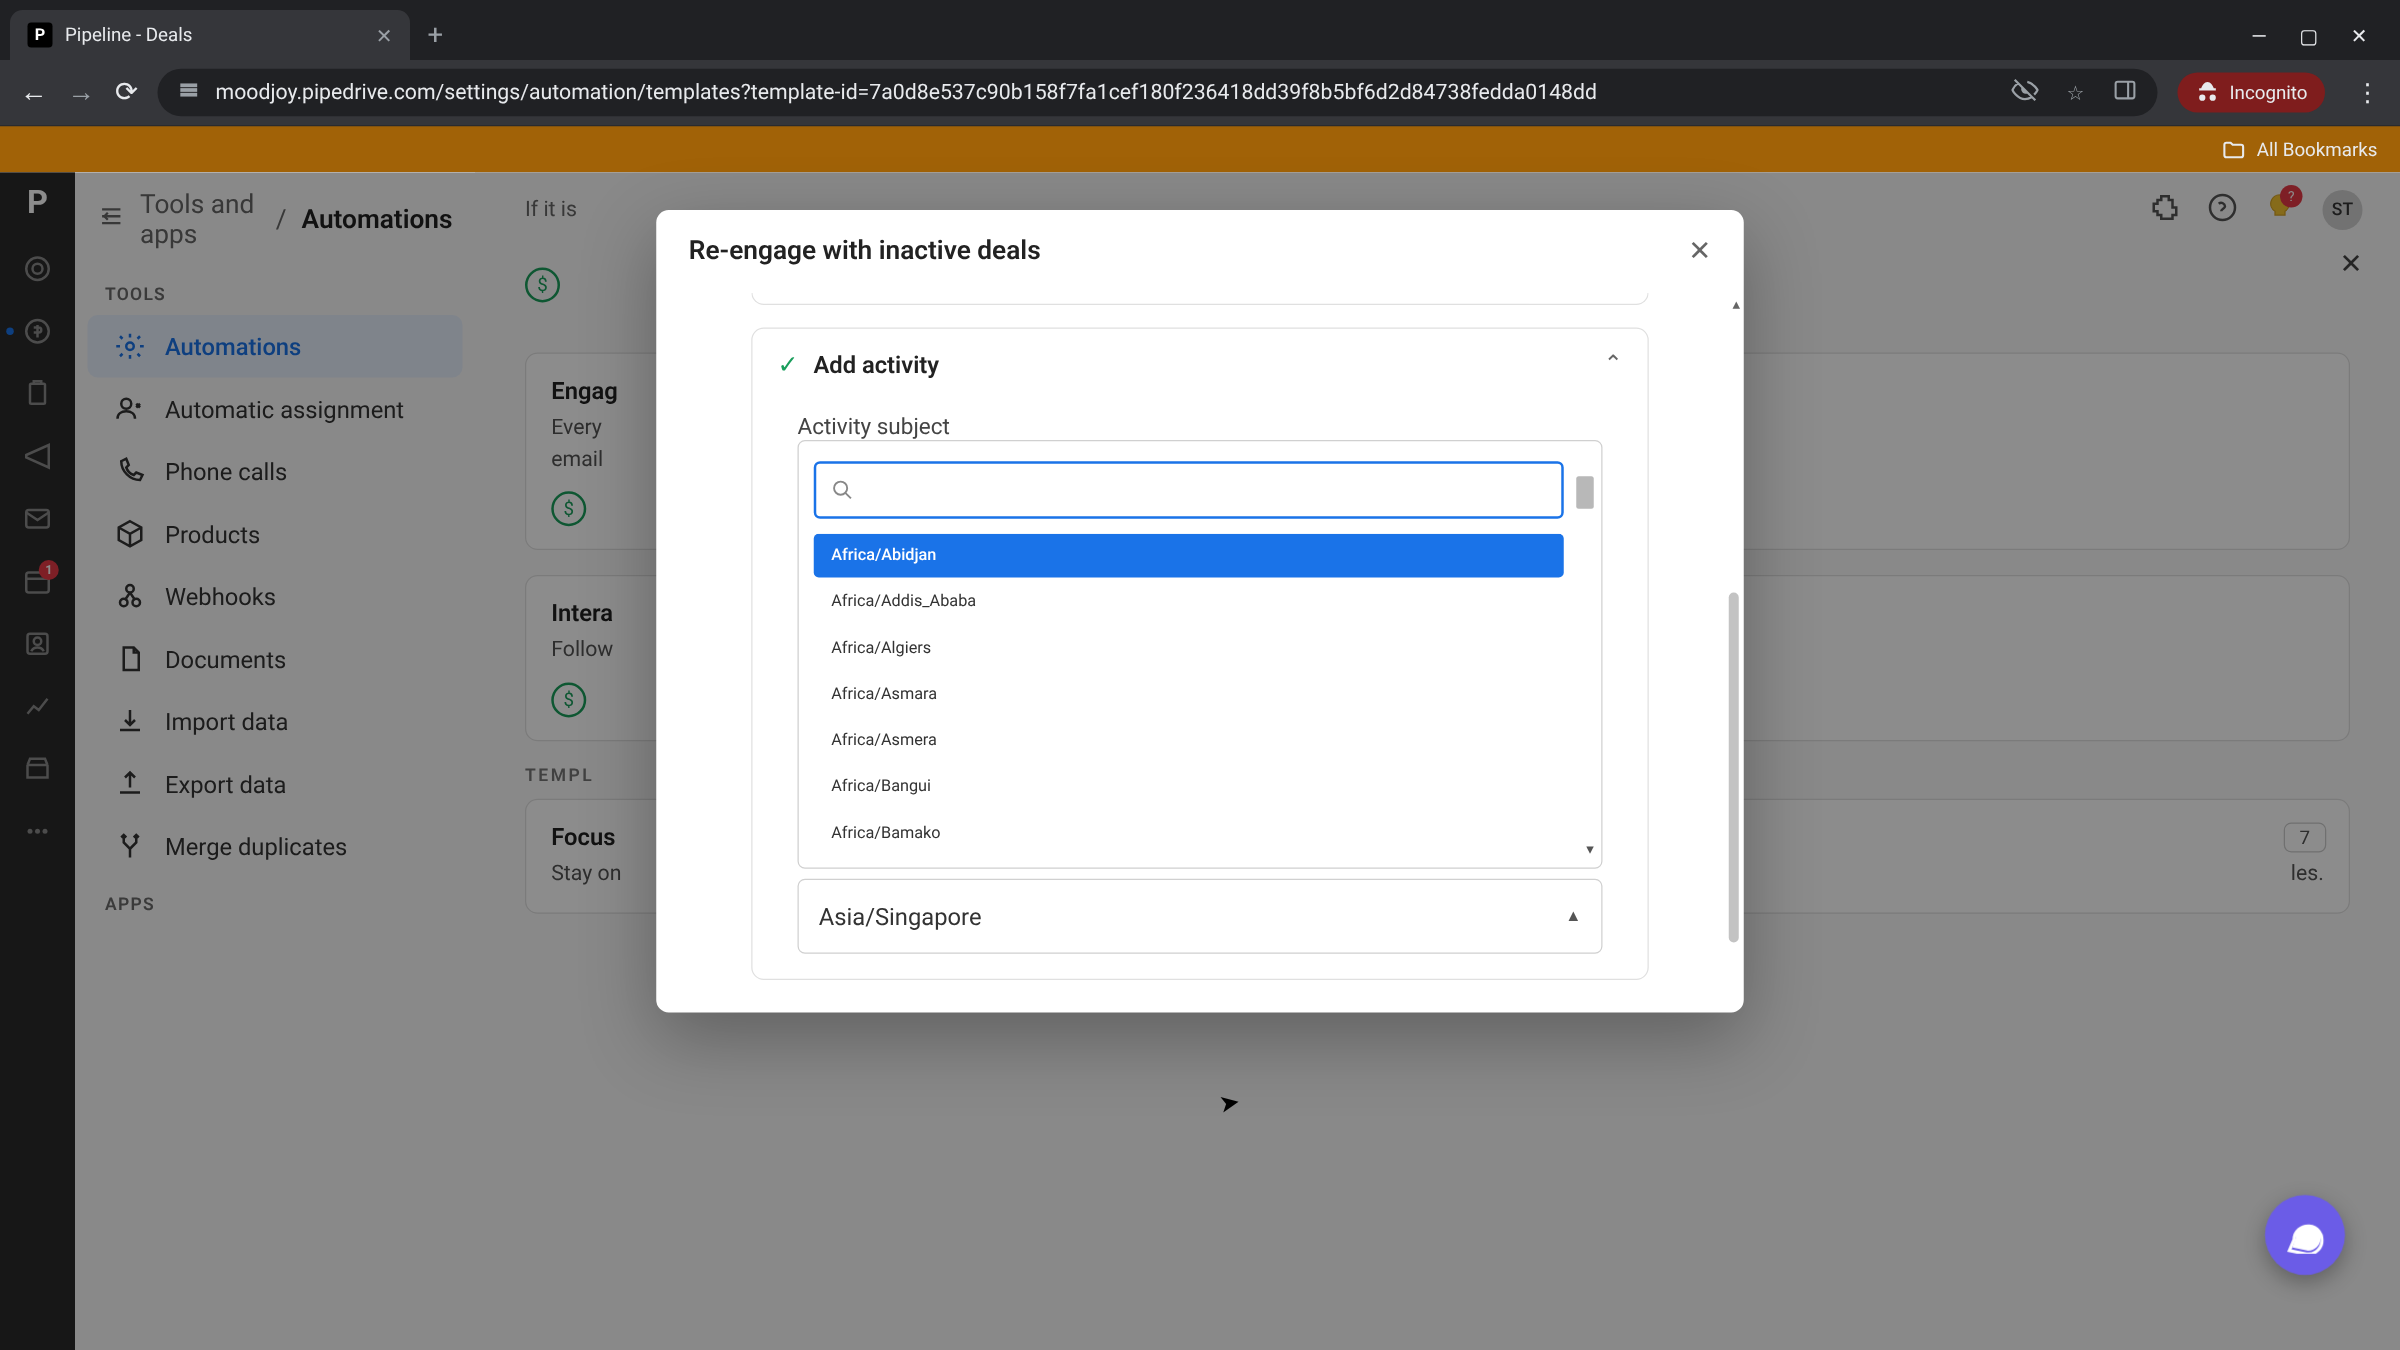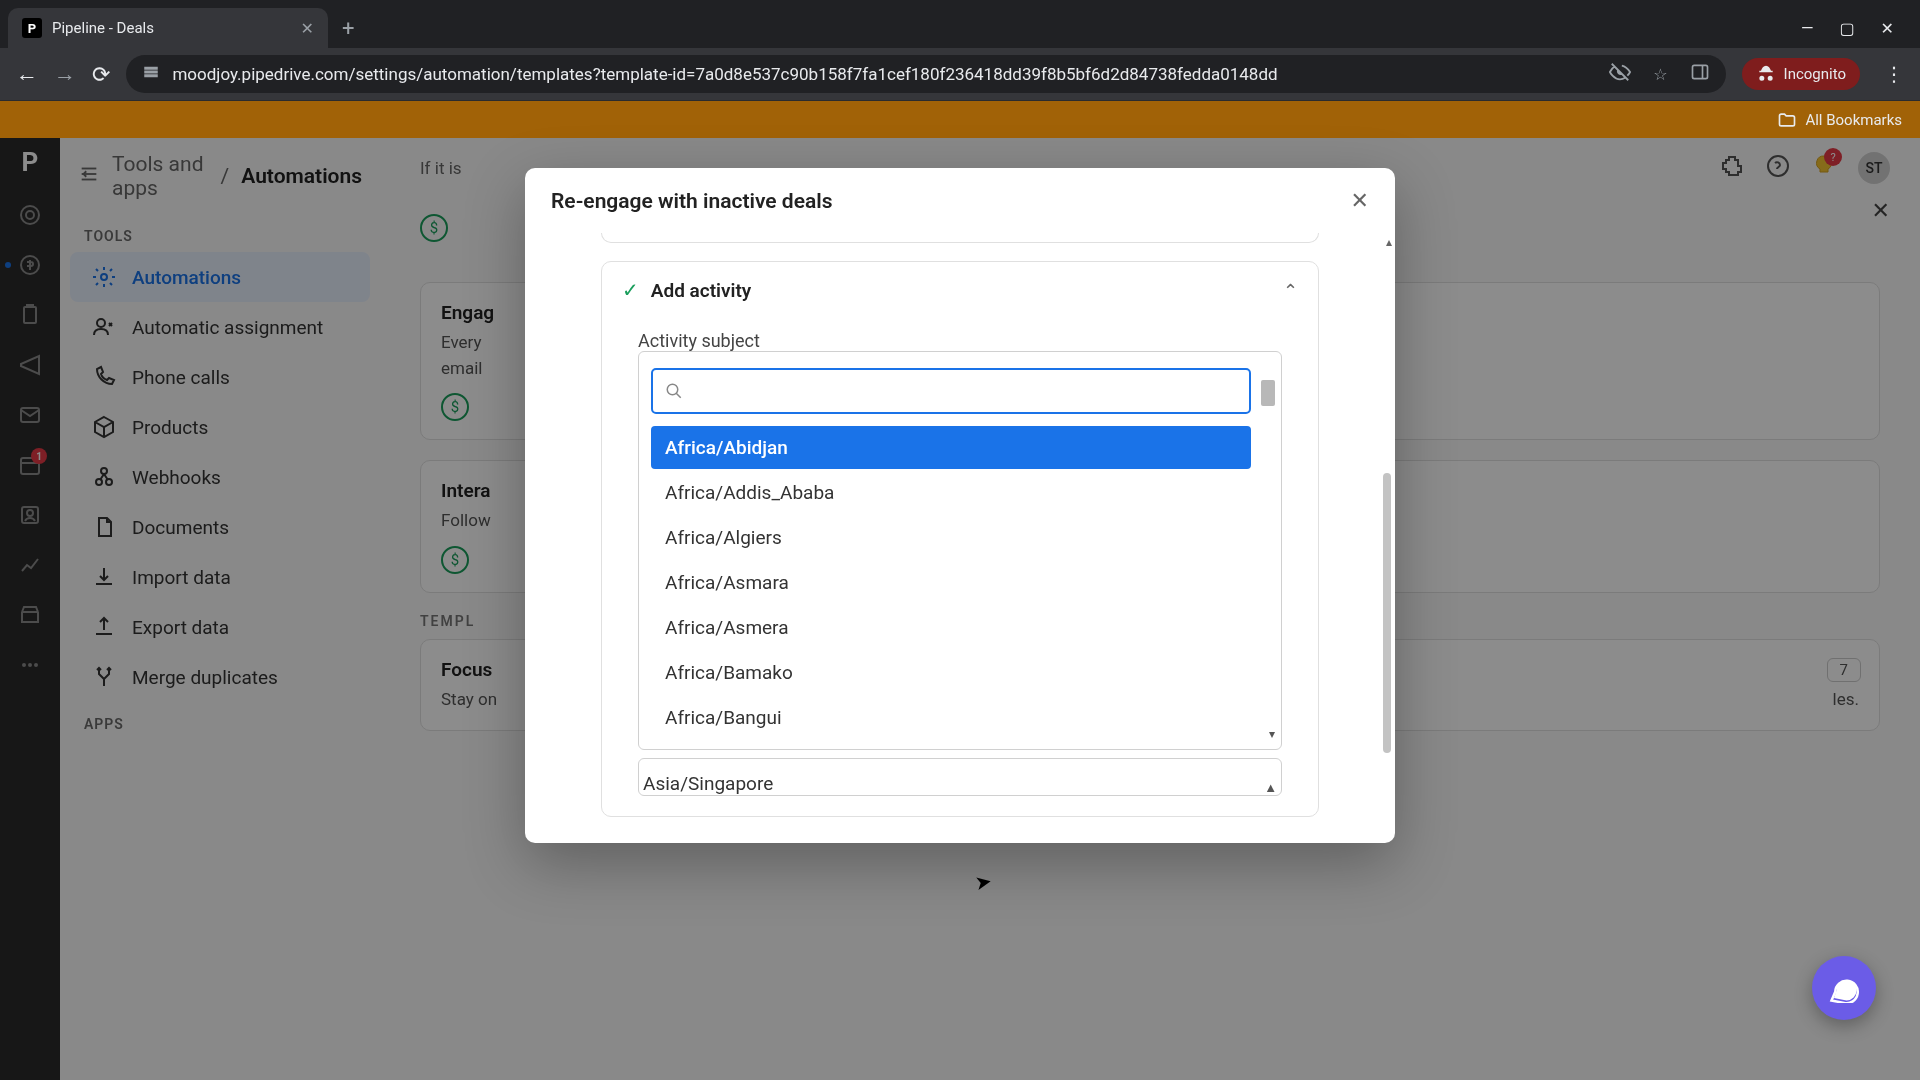--- a/index.html
+++ b/index.html
@@ -82,27 +82,27 @@
 .step-title { font-weight: 600; font-size: 19px; color: #222; flex: 1; }
 .chevron { color: #666; font-size: 18px; }
 .step-body { padding: 4px 36px 20px; }
 .field-label { font-size: 18px; color: #444; margin-top: 8px;}
 
 .dropdown-panel { border: 1px solid #d0d0d0; border-radius: 6px; background:#fff; position: relative; }
 .search-field { margin: 16px 30px 12px 12px; border: 2px solid #1a73e8; border-radius: 5px; height: 46px; display: flex; align-items: center; padding: 0 12px; gap: 10px; }
 .search-field svg { width: 18px; height: 18px; color: #888; }
 .search-field input { border: none; outline: none; flex: 1; font-size: 17px; }
 .options-list { padding: 0 8px 8px; max-height: 350px; overflow: hidden; margin-right: 22px; margin-left:4px;}
-.option { padding: 10px 14px; font-size: 19px; color: #333; border-radius: 4px; margin-bottom: 2px;}
+.option { padding: 10px 14px; font-size: 13px; color: #333; border-radius: 4px; margin-bottom: 2px;}
 .option.selected { background: #1a73e8; color: #fff; font-weight: 500; }
 .options-scrollbar { position:absolute; right:6px; top:14px; width:14px; bottom:10px; }
 .options-scrollbar-thumb { width:14px; height:26px; background:#b8b8b8; border-radius:2px; position:absolute; top:14px;}
 .options-scrollbar-down { position:absolute; bottom:-2px; right:0; font-size:12px; color:#555;}
 
-.selected-value-field { margin-top: 8px; border: 1px solid #d0d0d0; border-radius: 6px; height: 38px; display: flex; align-items: flex-end; padding: 0 4px; font-size: 19px; color: #333; justify-content: space-between;}
+.selected-value-field { margin-top: 8px; border: 1px solid #d0d0d0; border-radius: 6px; height: 60px; display: flex; align-items: center; padding: 0 16px; font-size: 19px; color: #333; justify-content: space-between;}
 .selected-value-field .caret-up { font-size: 13px; color: #555; }
 
 .modal-footer { border-top: 1px solid #eee; padding: 16px 26px; display: flex; align-items: center; gap: 14px; }
 .footer-spacer { flex: 1; }
 .btn { padding: 12px 24px; border-radius: 8px; font-size: 19px; font-weight: 500; border: none; cursor: pointer; }
 .btn-cancel { background: transparent; color: #333; }
 .btn-prev { background: #fff; border: 1px solid #ccc; color: #333; }
 .btn-save { background: #1a9e5c; color: #fff; }
 
 .fab { position: fixed; right: 44px; bottom: 60px; width: 64px; height: 64px; border-radius: 50%; background: #6b5ce7; display: flex; align-items: center; justify-content: center; box-shadow: 0 6px 18px rgba(0,0,0,0.3); z-index: 200;}
@@ -382,22 +382,22 @@
                   <line x1="21" y1="21" x2="15" y2="15"></line>
                 </svg>
               <input type="text" style="">
             </div>
             <div class="options-list">
               <div class="option selected">Africa/Abidjan</div>
               <div class="option">Africa/Addis_Ababa</div>
               <div class="option">Africa/Algiers</div>
               <div class="option">Africa/Asmara</div>
               <div class="option">Africa/Asmera</div>
+              <div class="option">Africa/Bangui</div>
               <div class="option">Africa/Bamako</div>
-              <div class="option">Africa/Bangui</div>
             </div>
             <div class="options-scrollbar">
               <div class="options-scrollbar-thumb"></div>
               <span class="options-scrollbar-down">▾</span>
             </div>
           </div>
 
           <div class="selected-value-field">
             <span>Asia/Singapore</span>
             <span class="caret-up">▲</span>

